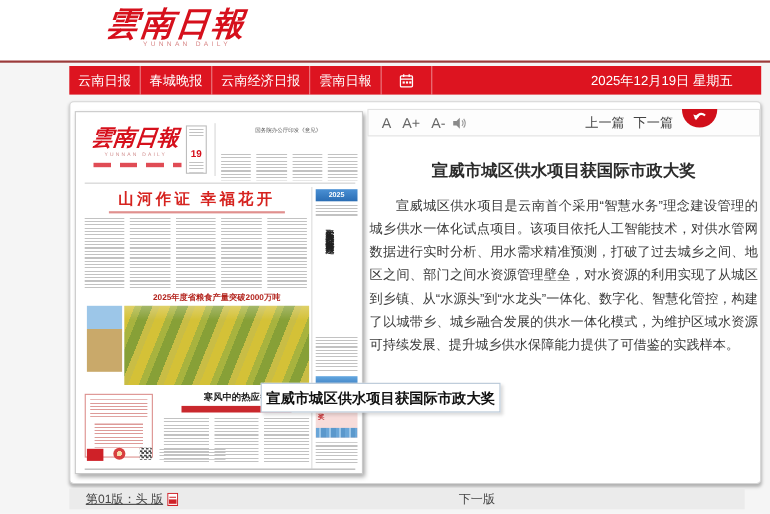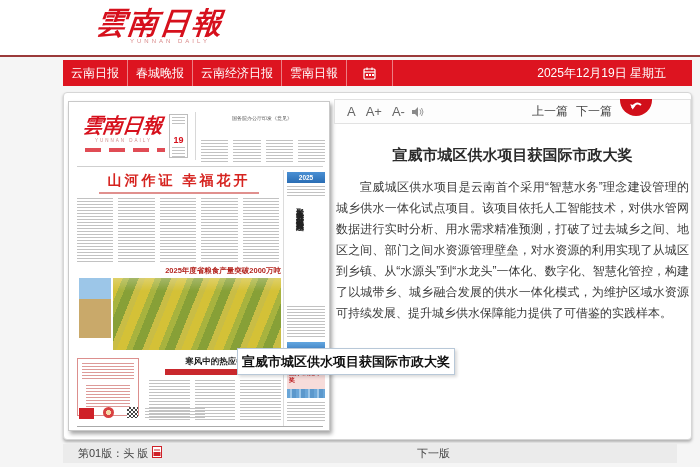--- a/index.html
+++ b/index.html
@@ -43,21 +43,21 @@
   .t-rule { left:8px; top:64px; width:246px; height:1px; background:#cfcfcf; }
   .t-head-main { left:8px; top:70px; width:204px; text-align:center; font-size:14px; font-weight:700;
     color:#d6231f; letter-spacing:3px; }
   .t-head-sub { left:30px; top:90px; width:160px; height:2px; background:#e0908e; }
   .t-vline2 { left:214px; top:68px; width:1px; height:256px; background:#dcdcdc; }
   .t-banner2025 { left:218px; top:70px; width:38px; height:11px;
     background:linear-gradient(#4a90d4,#2a6db4); color:#fff; font-size:6.5px; font-weight:700;
     text-align:center; line-height:11px; }
   .t-vert-head { left:224px; top:100px; height:100px; writing-mode:vertical-rl;
     font-size:8px; font-weight:700; color:#222; letter-spacing:1px; }
-  .t-photo-head { left:44px; top:164px; width:168px; text-align:right; font-size:7.5px; font-weight:700; color:#b4251f; }
+  .t-photo-head { left:44px; top:164px; width:168px; text-align:center; font-size:7.5px; font-weight:700; color:#b4251f; }
   .t-photo-sm { left:10px; top:176px; width:32px; height:60px;
     background:linear-gradient(#9cc6e8 0 35%, #c9a96a 35% 100%); }
   .t-photo { left:44px; top:176px; width:168px; height:72px;
     background:linear-gradient(rgba(255,255,255,.25),transparent 18%),
     repeating-linear-gradient(112deg,#d4c137 0 9px,#a8b33e 9px 15px,#87a037 15px 24px,#c9bd45 24px 30px); }
   .t-redbox { left:8px; top:256px; width:62px; height:58px; border:1px solid #dc8f8d; }
   .t-head-cold { left:80px; top:254px; width:132px; text-align:center; font-size:8.5px; font-weight:700; color:#1c1c1c; }
   .t-redbar { left:96px; top:267px; width:100px; height:6px; background:#c9282d; }
   .t-bluehead { left:218px; top:240px; width:38px; height:12px; background:linear-gradient(#63a7e0,#2f6fb5); }
   .t-pink { left:218px; top:252px; width:38px; height:44px; background:#f7dcda; overflow:hidden; }
@@ -84,21 +84,21 @@
   .art-title { margin-top:22px; text-align:center; font-size:15px; font-weight:700; color:#2b2b2b; }
   .art-body { margin-top:12px; padding:0 2px; font-size:12px; line-height:21px; color:#3a3a3a; text-align:justify; }
   .art-body p { text-indent:2em; margin-bottom:9px; }
   
   .tooltip { position:absolute; left:237px; top:348px; width:218px; height:27px; background:#fff;
     border:1px solid #b8c8d8; box-shadow:2px 2px 3px rgba(0,0,0,.15); display:flex; align-items:center;
     justify-content:center; font-size:13px; font-weight:700; color:#111; z-index:5; }
   
   .footer { position:absolute; left:63px; top:444px; width:614px; height:19px; background:#ebebeb;
     display:flex; align-items:center; font-size:11px; color:#444; }
-  .page-label { margin-left:15px; display:flex; gap:4px; }
+  .page-label { margin-left:15px; display:flex; align-items:center; gap:4px;text-decoration:underline; }
   .next-page { position:absolute; left:330px; cursor:pointer;margin-left:24px; }
   svg { display:block; }
 </style>
 </head>
 <body>
 
 <div class="site-header">
   <div class="logo">
     <div class="logo-main">雲南日報</div>
     <div class="logo-sub">YUNNAN DAILY</div>

